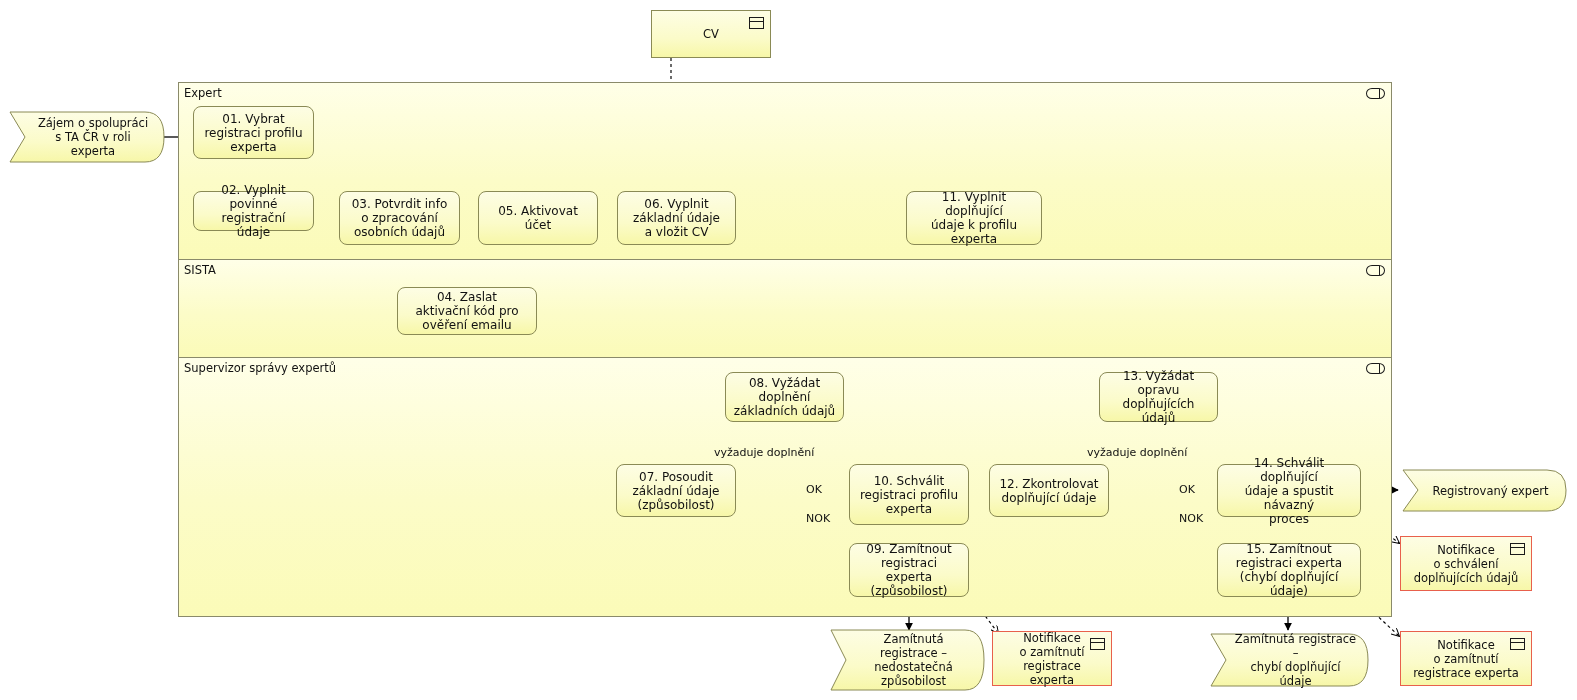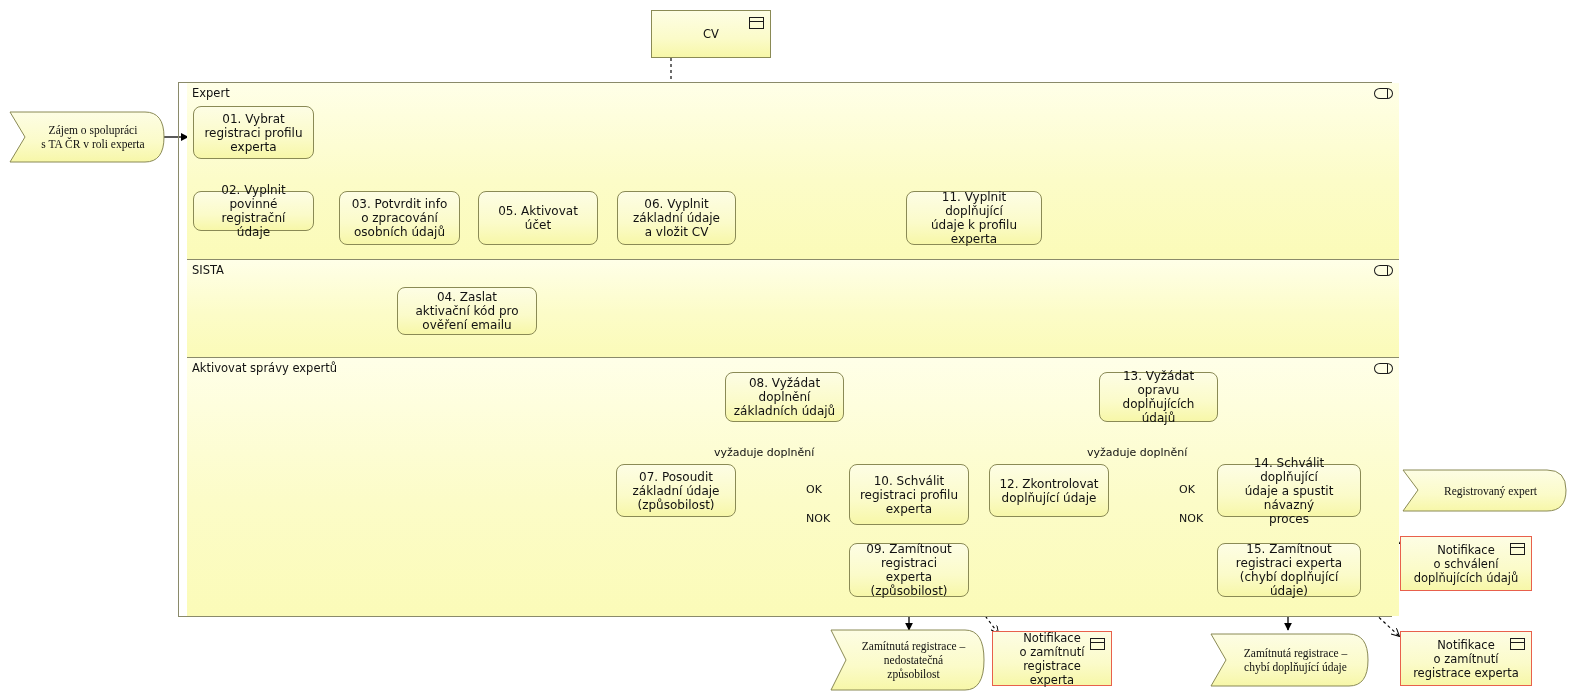--- a/index.html
+++ b/index.html
@@ -3,39 +3,39 @@
 <meta charset="utf-8">
 <style>
   html,body{margin:0;padding:0;background:#ffffff;}
   body{font-family:"DejaVu Sans","Liberation Sans",sans-serif;}
   #stage{position:relative;width:1577px;height:700px;overflow:hidden;background:#fff;}
   #svg-layer{position:absolute;left:0;top:0;width:1577px;height:700px;}
 
   
   .pool{position:absolute;box-sizing:border-box;border:1px solid #8a8a6a;}
   .lane{position:absolute;box-sizing:border-box;border-bottom:1px solid #8a8a6a;
-        background:linear-gradient(to bottom,#ffffe8 0%,#fcfcc8 55%,#fbfbb8 100%);margin-left:8px;}
+        background:linear-gradient(to bottom,#ffffe8 0%,#fcfcc8 55%,#fbfbb8 100%);}
   .lane.last{border-bottom:none;}
   .lane-title{position:absolute;left:5px;top:3px;font-size:11.5px;color:#111;white-space:nowrap;}
   .role-icon{position:absolute;right:6px;top:5px;width:19px;height:11px;}
   .role-icon .cyl{position:absolute;left:0;top:0;width:19px;height:11px;
       border:1.2px solid #1a1a1a;border-radius:6px/5.5px;box-sizing:border-box;background:transparent;}
   .role-icon .bar{position:absolute;left:12.5px;top:0.5px;width:1.2px;height:9.5px;background:#1a1a1a;}
 
   
   .task{position:absolute;box-sizing:border-box;border:1px solid #8a8a55;border-radius:8px;
         background:linear-gradient(to bottom,#fdfde4 0%,#fbfbc9 60%,#f7f7a8 100%);
         display:flex;align-items:center;justify-content:center;text-align:center;
         font-size:12px;line-height:14px;color:#111;padding:3px 6px;}
   .task .lbl{display:block;width:100%;}
 
   
   .event{position:absolute;box-sizing:border-box;
         display:flex;align-items:center;justify-content:flex-end;text-align:center;
-        font-size:11.5px;line-height:14px;color:#111;padding:2px 10px 2px 22px;font-family:Liberation Serif, serif;}
+        font-size:11.5px;line-height:14px;color:#111;padding:2px 10px 2px 22px;}
   .event .lbl{position:relative;z-index:2;width:100%;}
 
   
   .objbox{position:absolute;box-sizing:border-box;border:1px solid #8a8a55;
         background:linear-gradient(to bottom,#fdfde4 0%,#fbfbc9 60%,#f7f7a8 100%);
         display:flex;align-items:center;justify-content:center;text-align:center;
         font-size:11.5px;line-height:14px;color:#111;padding:3px 8px;}
   .objbox.alert{border:1.4px solid #e8604c;}
   .obj-icon{position:absolute;right:6px;top:6px;width:15px;height:12px;
         border:1.2px solid #1a1a1a;box-sizing:border-box;background:transparent;}
@@ -162,21 +162,21 @@
 
     <div class="lane" style="left:0;top:177px;width:1212px;height:98px;">
       <div class="lane-title">SISTA</div>
       <div class="role-icon">
           <div class="cyl"></div>
           <div class="bar"></div>
         </div>
     </div>
 
     <div class="lane last" style="left:0;top:275px;width:1212px;height:258px;">
-      <div class="lane-title">Aktivovat správy expertů</div>
+      <div class="lane-title">Supervizor správy expertů</div>
       <div class="role-icon">
           <div class="cyl"></div>
           <div class="bar"></div>
         </div>
     </div>
   </div>
 
   <div class="objbox" style="left:611px;top:10px;width:120px;height:48px;margin-left:40px;">
     <span class="lbl">CV</span>
     <span class="obj-icon"></span>

